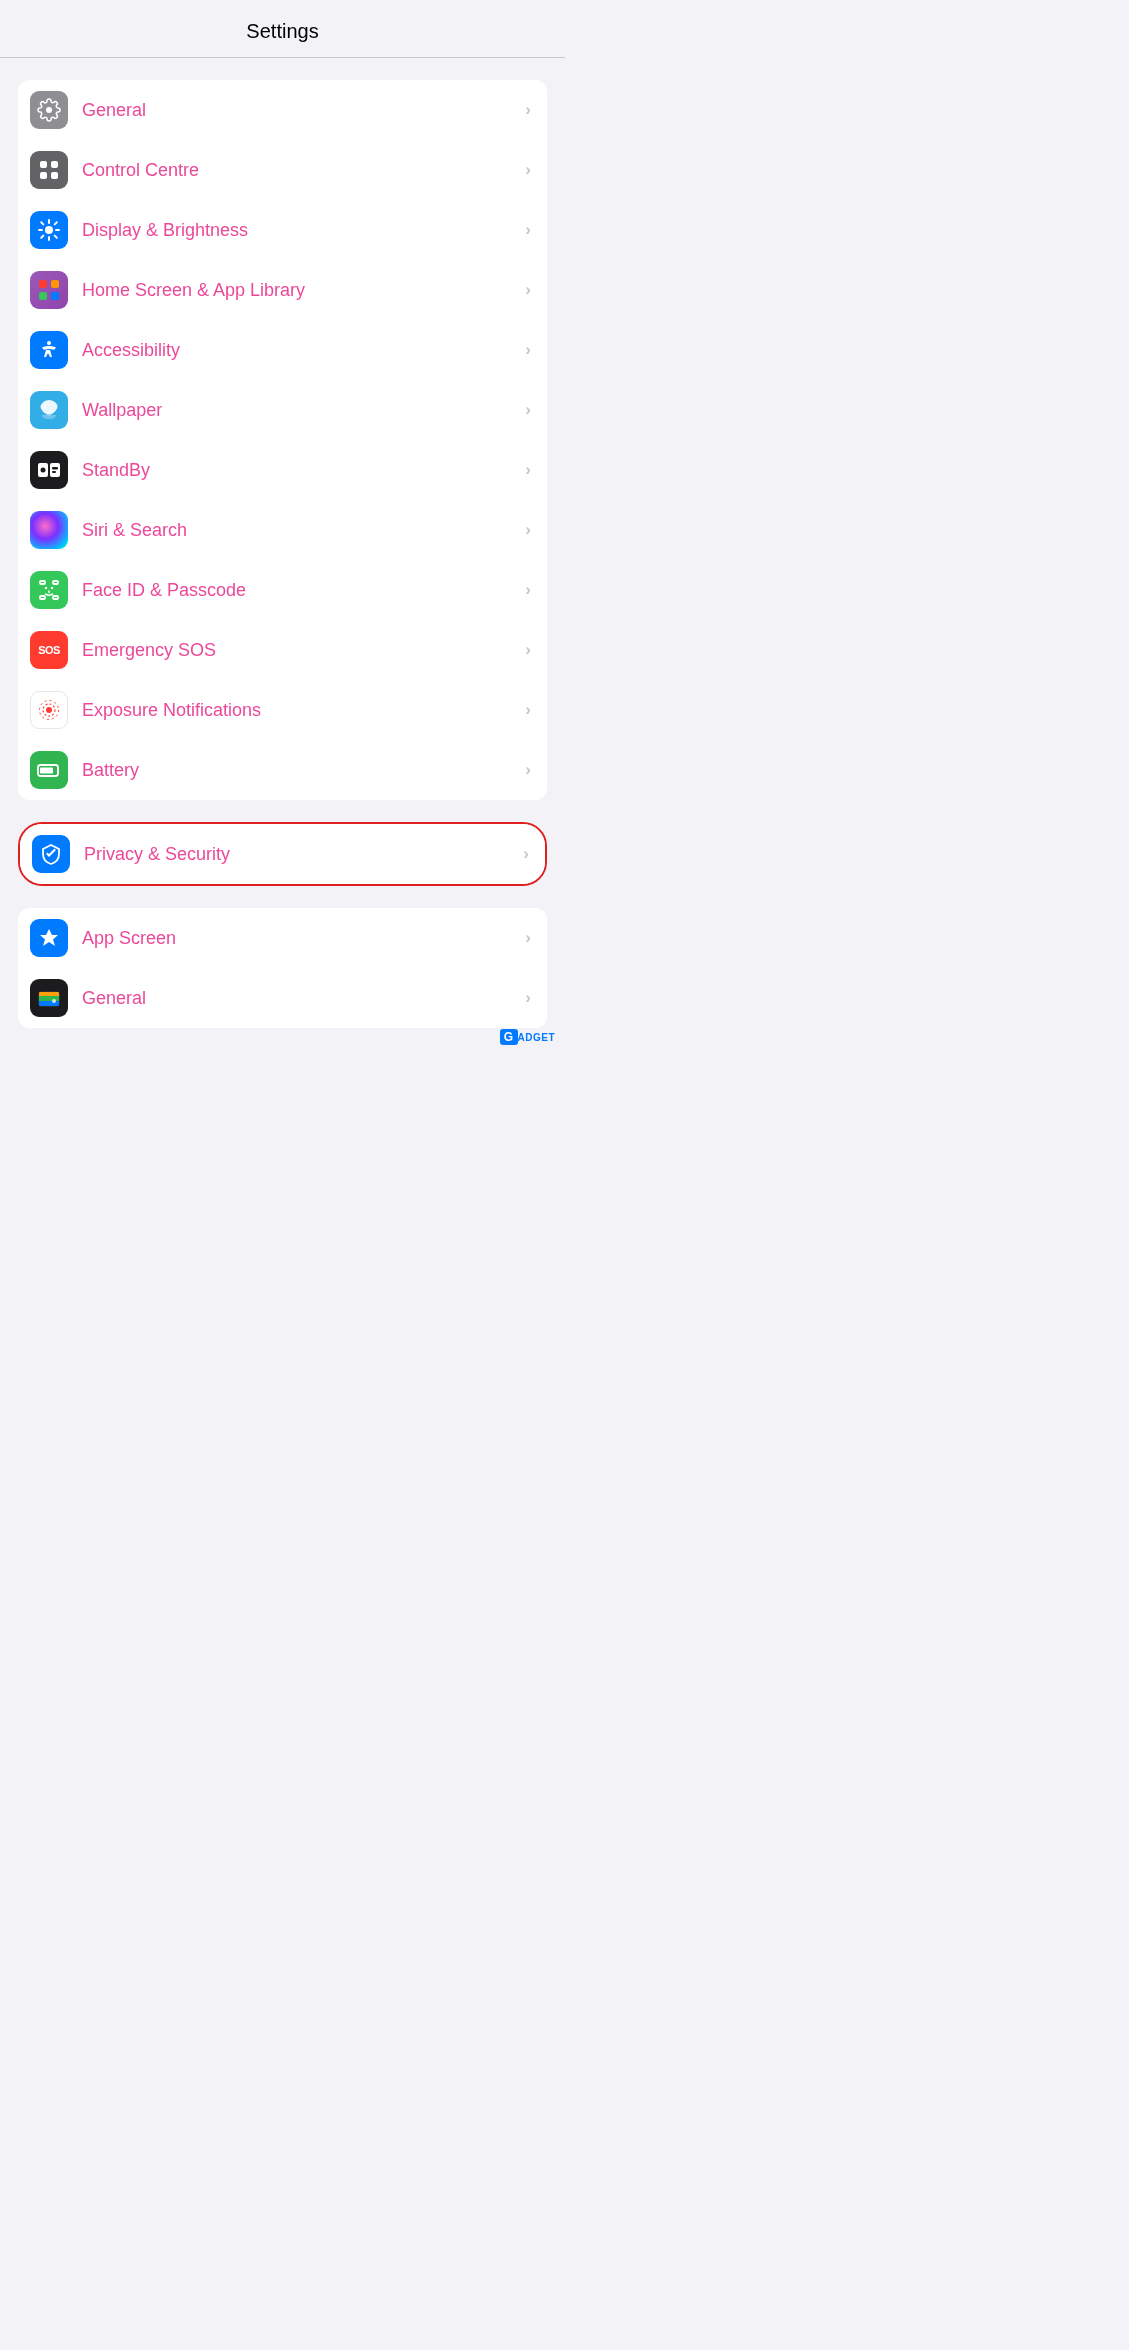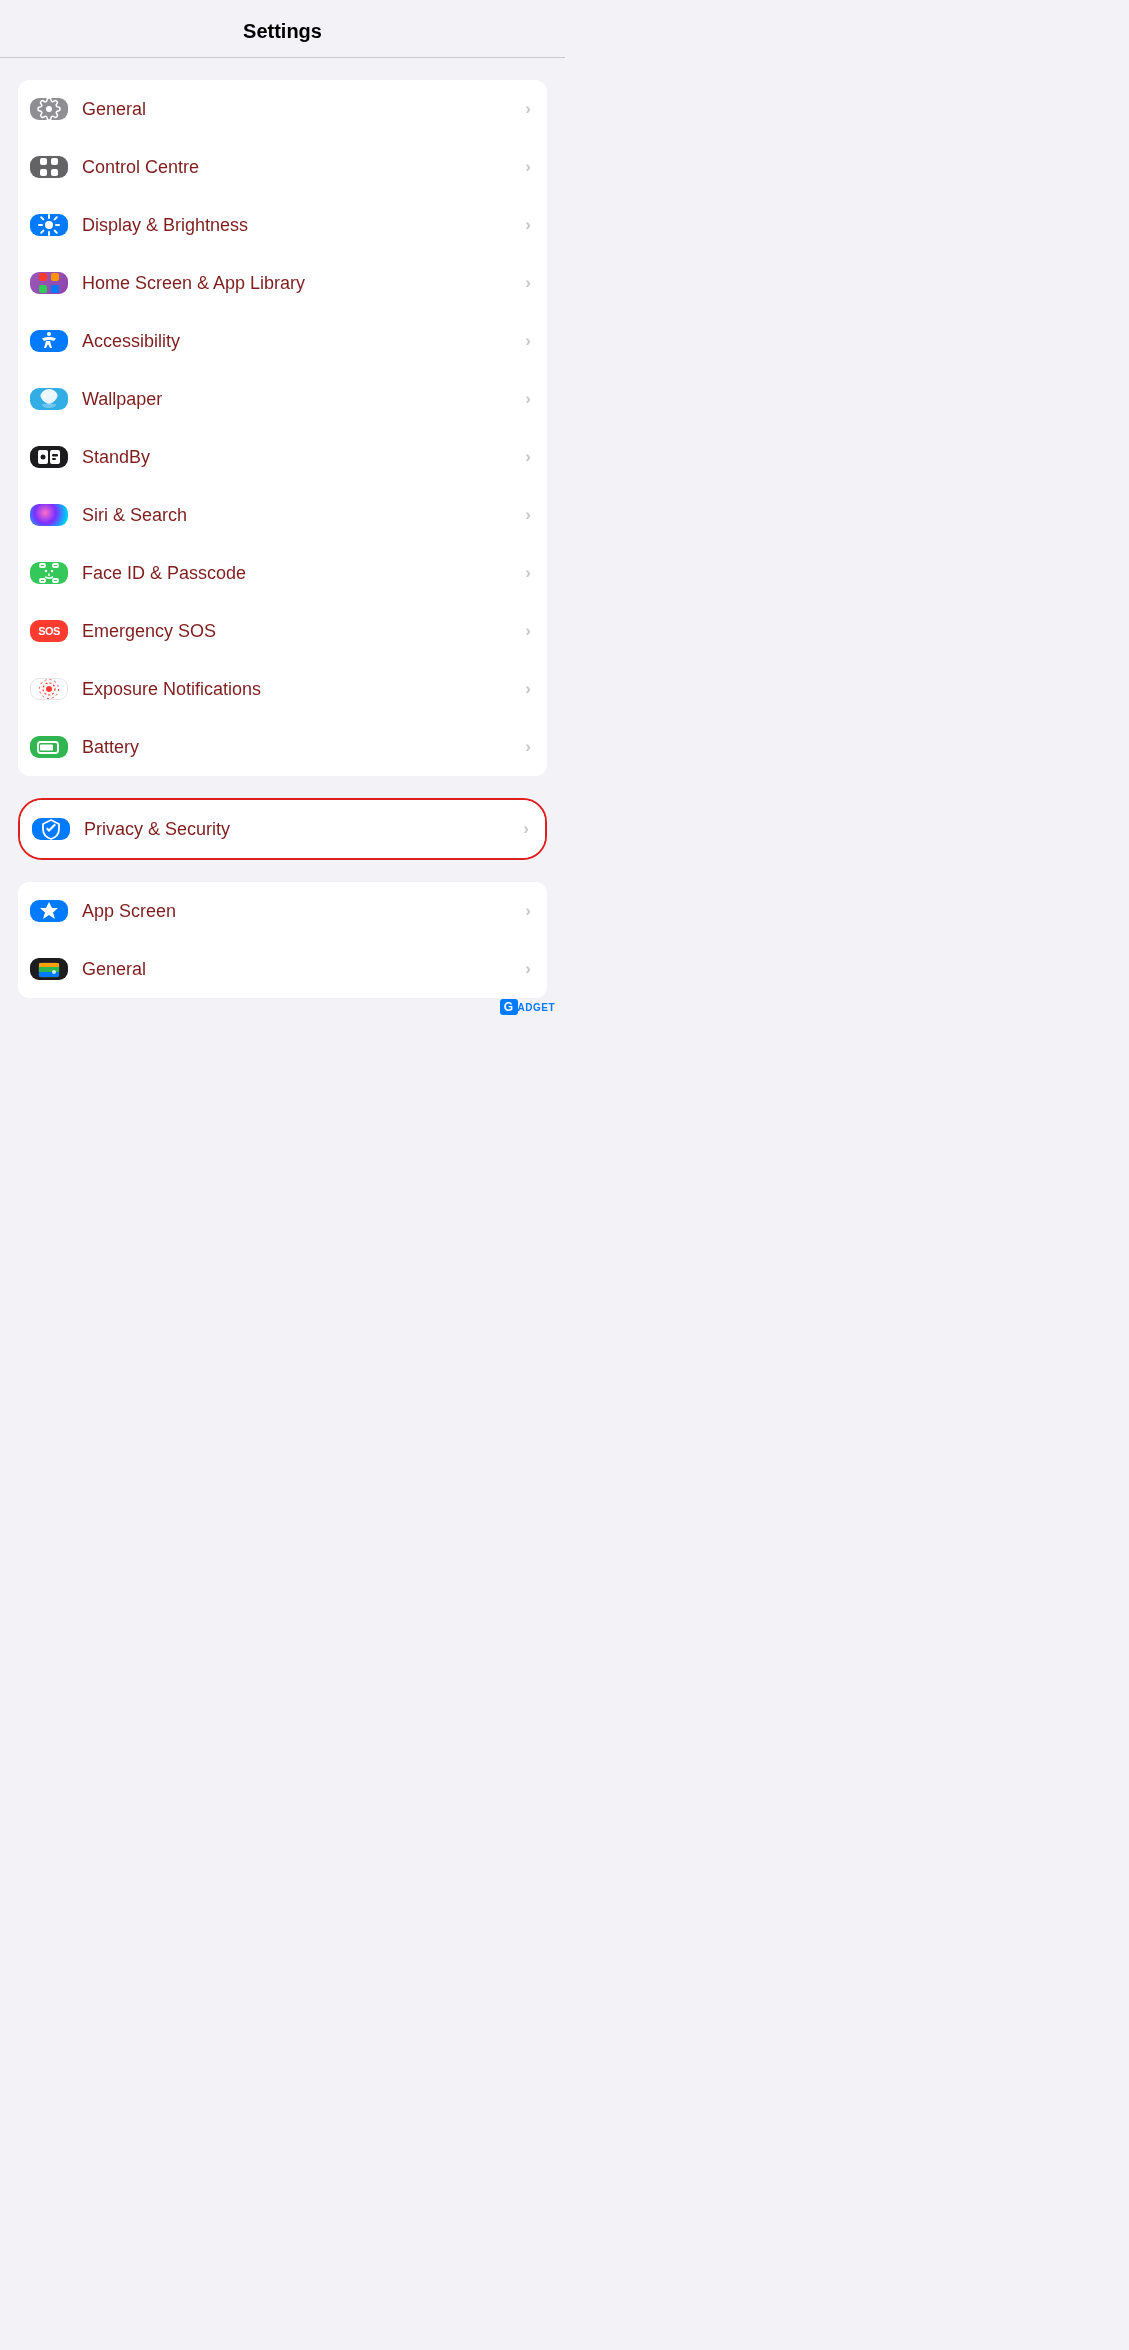--- a/index.html
+++ b/index.html
@@ -14,21 +14,21 @@
 
     .header {
       background: #f2f2f7;
       text-align: center;
       padding: 20px 0 14px;
       border-bottom: 1px solid #c8c8cc;
     }
 
     .header-title {
       font-size: 20px;
-      font-weight: 700;
+      font-weight: 400;
       color: #000;
     }
 
     .section-gap {
       height: 22px;
     }
 
     .settings-group {
       background: #fff;
       border-radius: 12px;
@@ -56,34 +56,34 @@
       position: absolute;
       bottom: 0;
       left: 60px;
       right: 0;
       height: 0.5px;
       background: #c8c8cc;
     }
 
     .icon-wrap {
       width: 38px;
-      height: 22px;
+      height: 38px;
       border-radius: 9px;
       display: flex;
       align-items: center;
       justify-content: center;
       flex-shrink: 0;
       margin-right: 14px;
       overflow: hidden;
     }
 
     .item-label {
       flex: 1;
       font-size: 18px;
-      color: #7f1d1d;
+      color: #ec4899;
       font-weight: 400;
     }
 
     .chevron {
       color: #c7c7cc;
       font-size: 17px;
       font-weight: 600;
       margin-left: 8px;
     }
 

